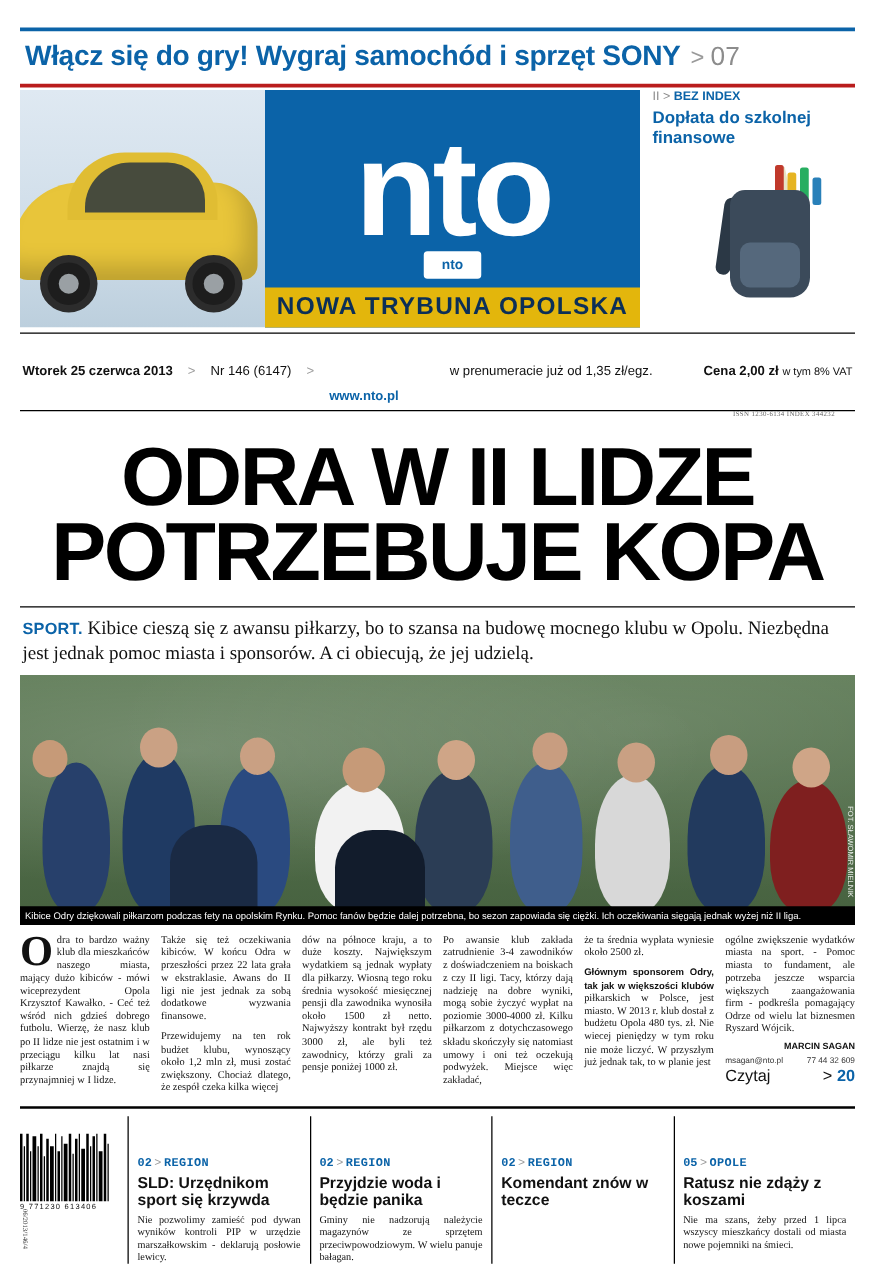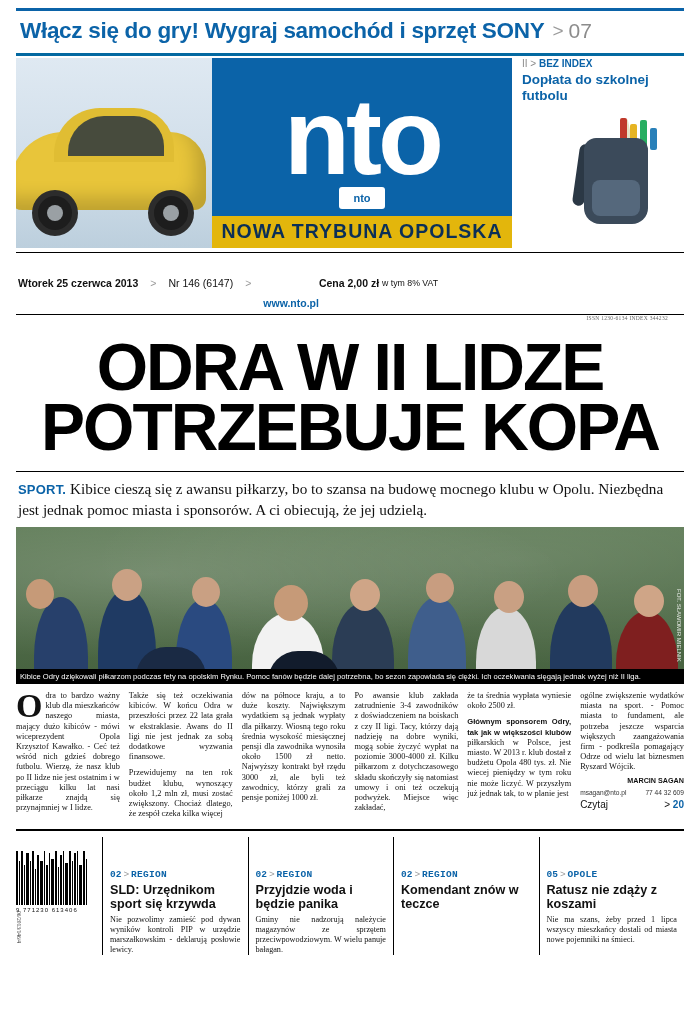--- a/index.html
+++ b/index.html
@@ -9,24 +9,24 @@
     background:#ffffff;
     font-family:"Liberation Serif", serif;
     color:#111;
     overflow:hidden;
   }
   .page { width:700px; height:1028px; position:relative; background:#fff; padding:0 16px; }
 
   
   .promo {
     border-top:3px solid #0b63a8;
-    border-bottom:3px solid #0369a1;
-    margin-top:8px;
+    border-bottom:3px solid #b91c1c;
+    margin-top:22px;
     padding:7px 4px 9px 4px;
-    display:flex; align-items:center;
+    display:flex; align-items:flex-end;
   }
   .promo-text {
     font-family:"Liberation Sans", sans-serif;
     font-weight:bold;
     font-size:22.5px;
     color:#0b63a8;
     letter-spacing:-0.3px;
     white-space:nowrap;
   }
   .promo-arrow {
@@ -139,21 +139,21 @@
 
   .rule-thin { border-top:1px solid #000; margin-top:14px; }
 
   .lede {
     font-size:15.2px; line-height:19.5px; margin:7px 2px 0 2px;
   }
   .lede b.sport { color:#0b63a8; font-family:"Liberation Sans",sans-serif; font-size:13px; letter-spacing:.2px;text-align:right; }
 
   
   .photo {
-    margin-top:8px; height:157px; position:relative; overflow:hidden;
+    margin-top:8px; height:200px; position:relative; overflow:hidden;
     background:linear-gradient(#5d7a55,#46613f);
   }
   .crowd-haze { position:absolute; inset:0; background:
       radial-gradient(ellipse at 20% 30%, rgba(255,255,255,.18), transparent 55%),
       radial-gradient(ellipse at 75% 20%, rgba(255,255,255,.12), transparent 60%);
   }
   .fan { position:absolute; border-radius:50% 50% 40% 40%; }
   .photo-caption {
     position:absolute; left:0; right:0; bottom:0;
     background:#000; color:#fff;
@@ -172,21 +172,21 @@
     font-size:8.3px; line-height:10.2px; text-align:justify;
   }
   .body-cols .col { flex:1; }
   .dropcap {
     float:left; font-family:"Liberation Serif", serif; font-weight:bold;
     font-size:34px; line-height:27px; padding-right:3px; margin-top:1px;
   }
   .sponsor-lead { font-family:"Liberation Sans", sans-serif; font-weight:bold; font-size:7.6px; }
   .byline { text-align:right; font-family:"Liberation Sans",sans-serif; font-weight:bold; font-size:7.2px; margin-top:3px; }
   .contactline { display:flex; justify-content:space-between; font-family:"Liberation Sans",sans-serif; font-size:6.6px; margin-top:2px; color:#333; }
-  .readmore { display:flex; justify-content:space-between; font-family:"Liberation Sans",sans-serif; font-size:10px; margin-top:2px; }
+  .readmore { display:flex; justify-content:space-between; font-family:"Liberation Sans",sans-serif; font-size:13px; margin-top:2px; }
   .readmore .page-no { color:#0b63a8; font-weight:bold; }
 
   
   .teasers {
     display:flex; margin-top:10px; border-top:2px solid #000; padding-top:6px;
   }
   .barcode-col { width:86px; padding-right:8px; position:relative; }
   .barcode { height:60px; display:flex; align-items:flex-end; gap:1px; margin-top:8px; }
   .barcode i { display:block; width:2px; background:#000; }
   .barcode-num { font-family:"Liberation Sans",sans-serif; font-size:6px; letter-spacing:1px; margin-top:2px; }
@@ -236,21 +236,21 @@
       <div class="logo-sub">NOWA TRYBUNA OPOLSKA</div>
     </div>
 
     <div class="promo-right">
       <div class="pr-kicker">
         <span>II</span>
         <span>&gt;</span>
         <b>BEZ INDEX</b>
       </div>
       <div class="pr-title">Dopłata do szkolnej</div>
-      <div class="pr-title">futbolu</div>
+      <div class="pr-title">finansowe</div>
 
       <div class="bag">
         <div class="bag-pens">
           <div class="ruler"></div>
           <div class="pen p1"></div>
           <div class="pen p2"></div>
           <div class="pen p3"></div>
           <div class="pen p4"></div>
         </div>
         <div class="bag-strap"></div>
@@ -259,20 +259,21 @@
       </div>
     </div>
   </div>
 
   <div class="infobar">
     <span class="ib-date">Wtorek 25 czerwca 2013</span>
     <span class="ib-sep">&gt;</span>
     <span class="ib-nr">Nr 146 (6147)</span>
     <span class="ib-sep">&gt;</span>
     <span class="ib-url">www.nto.pl</span>
+    <span class="ib-sub">w prenumeracie już od 1,35 zł/egz.</span>
     <span class="ib-price">Cena 2,00 zł</span>
     &nbsp;<small>w tym 8% VAT</small>
   </div>
   <div style="position:relative;height:8px;">
     <span class="issn">ISSN 1230-6134 INDEX 344232</span>
   </div>
 
   <h1 class="headline">
     <span>ODRA W II LIDZE</span>
     <span class="l2">POTRZEBUJE KOPA</span>

